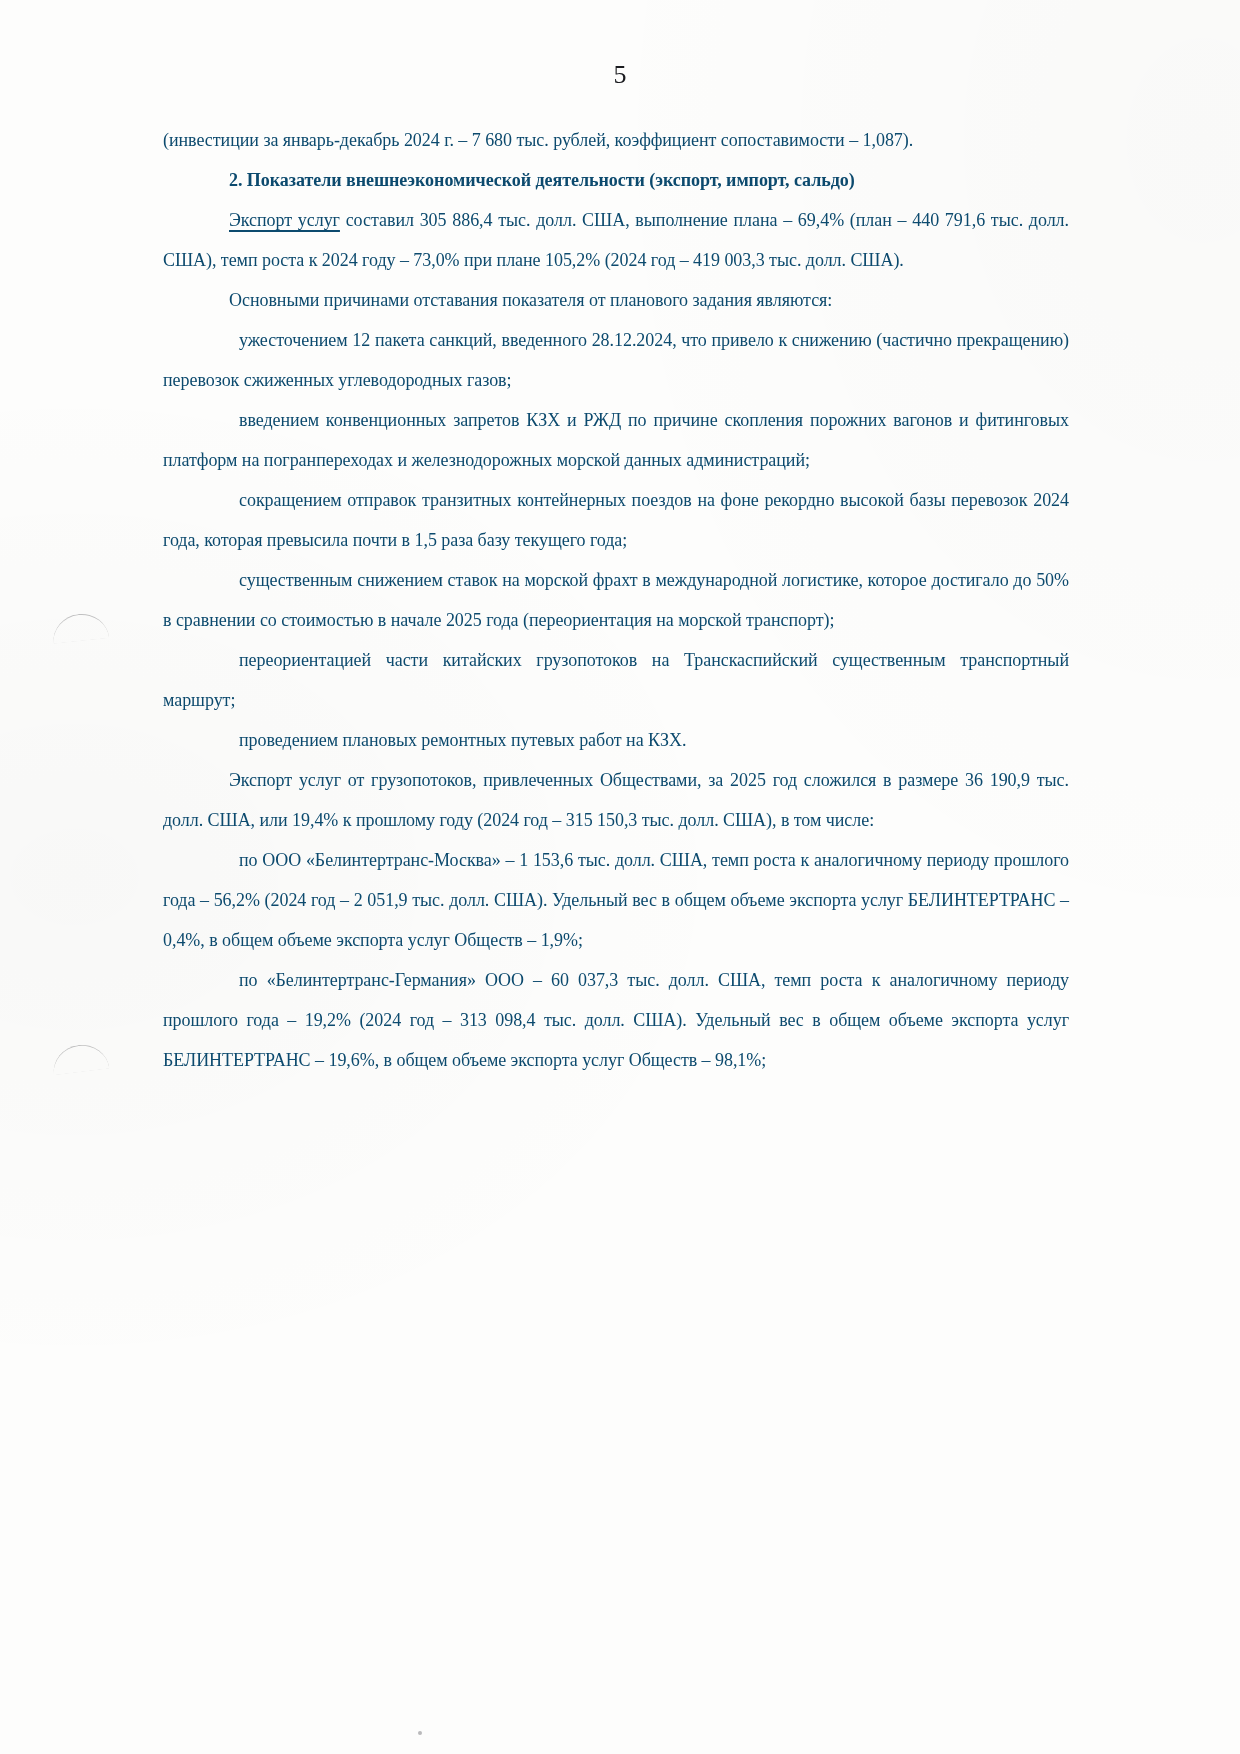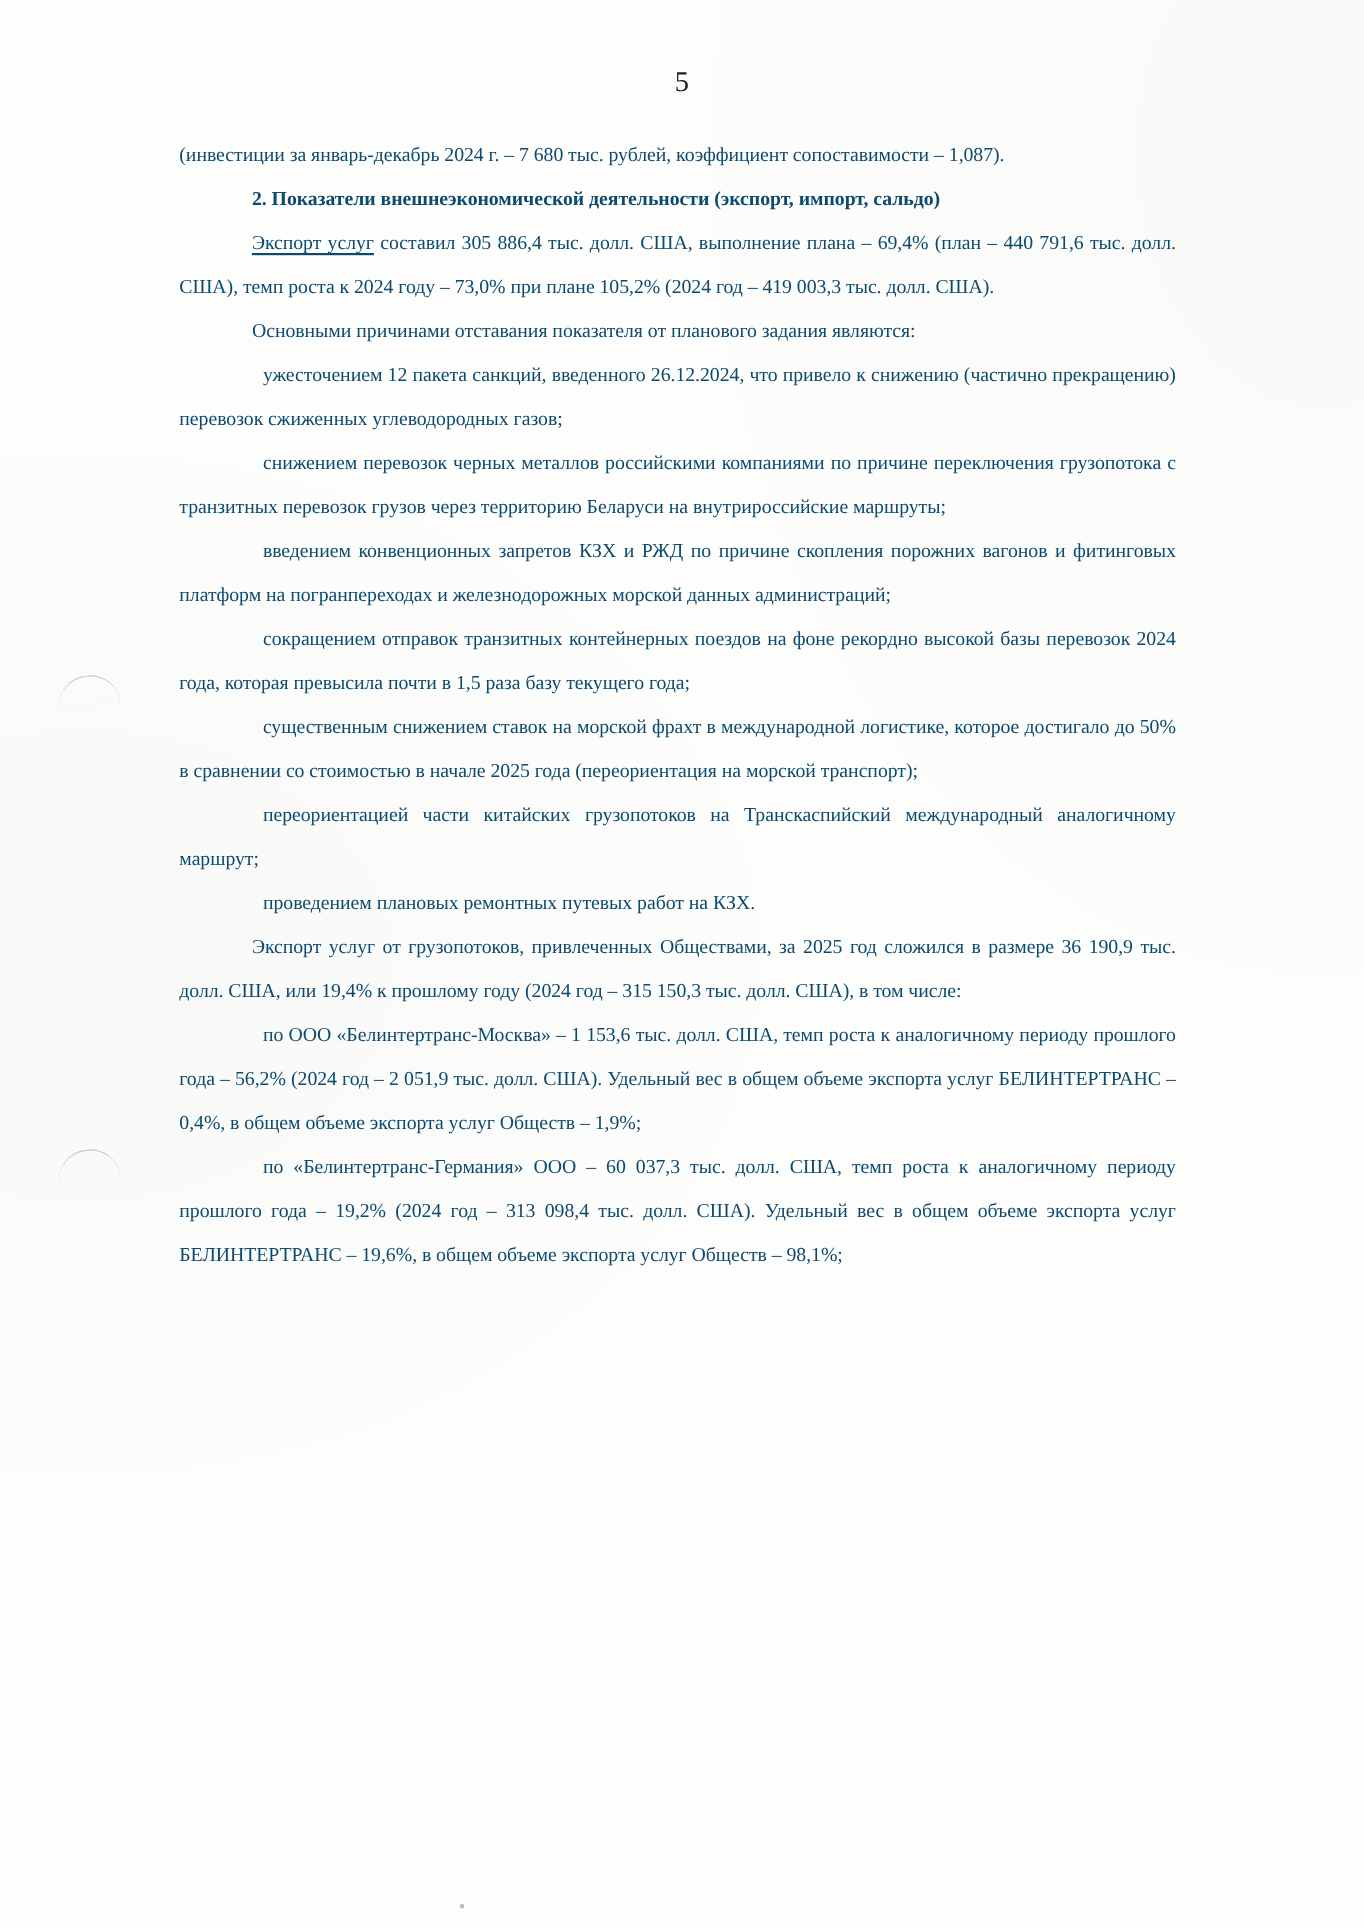--- a/index.html
+++ b/index.html
@@ -101,31 +101,30 @@
     <p class="para">(инвестиции за январь-декабрь 2024 г. – 7 680 тыс. рублей, коэффициент сопоставимости – 1,087).</p>
 
     <p class="para indent heading">2.  Показатели  внешнеэкономической  деятельности  (экспорт, импорт, сальдо)</p>
 
     <p class="para indent">
       <span class="u">Экспорт услуг</span><span> составил 305 886,4 тыс. долл. США, выполнение плана – 69,4% (план – 440 791,6 тыс. долл. США), темп роста к 2024 году – 73,0% при плане 105,2% (2024 год – 419 003,3 тыс. долл. США).</span>
     </p>
 
     <p class="para indent">Основными причинами отставания показателя от планового задания являются:</p>
 
-    <p class="para indent-l">ужесточением 12 пакета санкций, введенного 26.12.2024, что привело к снижению (частично прекращению) перевозок сжиженных углеводородных газов;</p>
+    <p class="para indent-l">ужесточением 12 пакета санкций, введенного 28.12.2024, что привело к снижению (частично прекращению) перевозок сжиженных углеводородных газов;</p>
 
-    <p class="para indent-l">снижением перевозок черных металлов российскими компаниями по причине переключения грузопотока с транзитных перевозок грузов через территорию Беларуси на внутрироссийские маршруты;</p>
 
     <p class="para indent-l">введением конвенционных запретов КЗХ и РЖД по причине скопления порожних вагонов и фитинговых платформ на погранпереходах и железнодорожных морской данных администраций;</p>
 
     <p class="para indent-l">сокращением отправок транзитных контейнерных поездов на фоне рекордно высокой базы перевозок 2024 года, которая превысила почти в 1,5 раза базу текущего года;</p>
 
     <p class="para indent-l">существенным снижением ставок на морской фрахт в международной логистике, которое достигало до 50% в сравнении со стоимостью в начале 2025 года (переориентация на морской транспорт);</p>
 
-    <p class="para indent-l">переориентацией части китайских грузопотоков на Транскаспийский международный аналогичному маршрут;</p>
+    <p class="para indent-l">переориентацией части китайских грузопотоков на Транскаспийский существенным транспортный маршрут;</p>
 
     <p class="para indent-l">проведением плановых ремонтных путевых работ на КЗХ.</p>
 
     <p class="para indent">Экспорт услуг от грузопотоков, привлеченных Обществами, за 2025 год сложился в размере 36 190,9 тыс. долл. США, или 19,4% к прошлому году (2024 год – 315 150,3 тыс. долл. США), в том числе:</p>
 
     <p class="para indent-l">по ООО «Белинтертранс-Москва» – 1 153,6 тыс. долл. США, темп роста к аналогичному периоду прошлого года – 56,2% (2024 год – 2 051,9 тыс. долл. США). Удельный вес в общем объеме экспорта услуг БЕЛИНТЕРТРАНС – 0,4%, в общем объеме экспорта услуг Обществ – 1,9%;</p>
 
     <p class="para indent-l">по «Белинтертранс-Германия» ООО – 60 037,3 тыс. долл. США, темп роста к аналогичному периоду прошлого года – 19,2% (2024 год – 313 098,4 тыс. долл. США). Удельный вес в общем объеме экспорта услуг БЕЛИНТЕРТРАНС – 19,6%, в общем объеме экспорта услуг Обществ – 98,1%;</p>
 
   </div>

